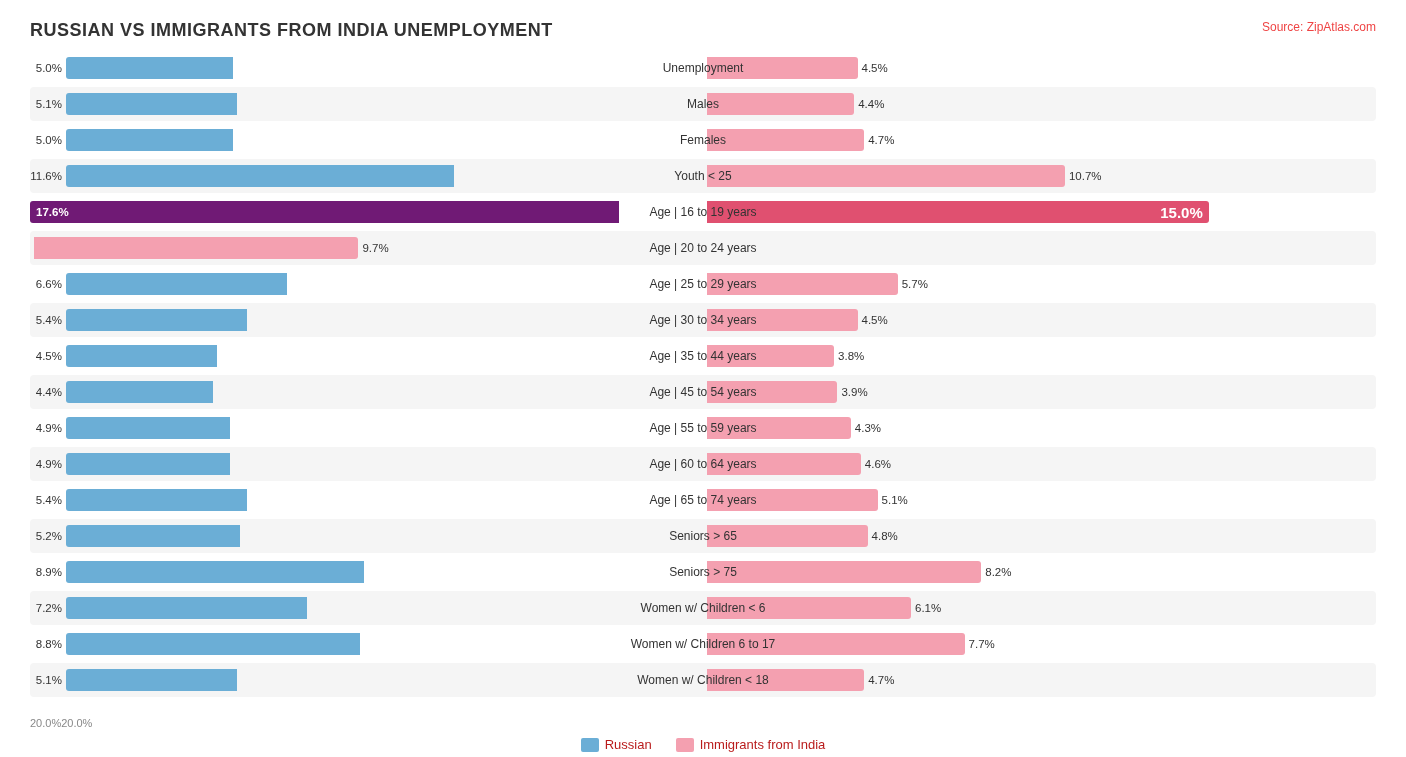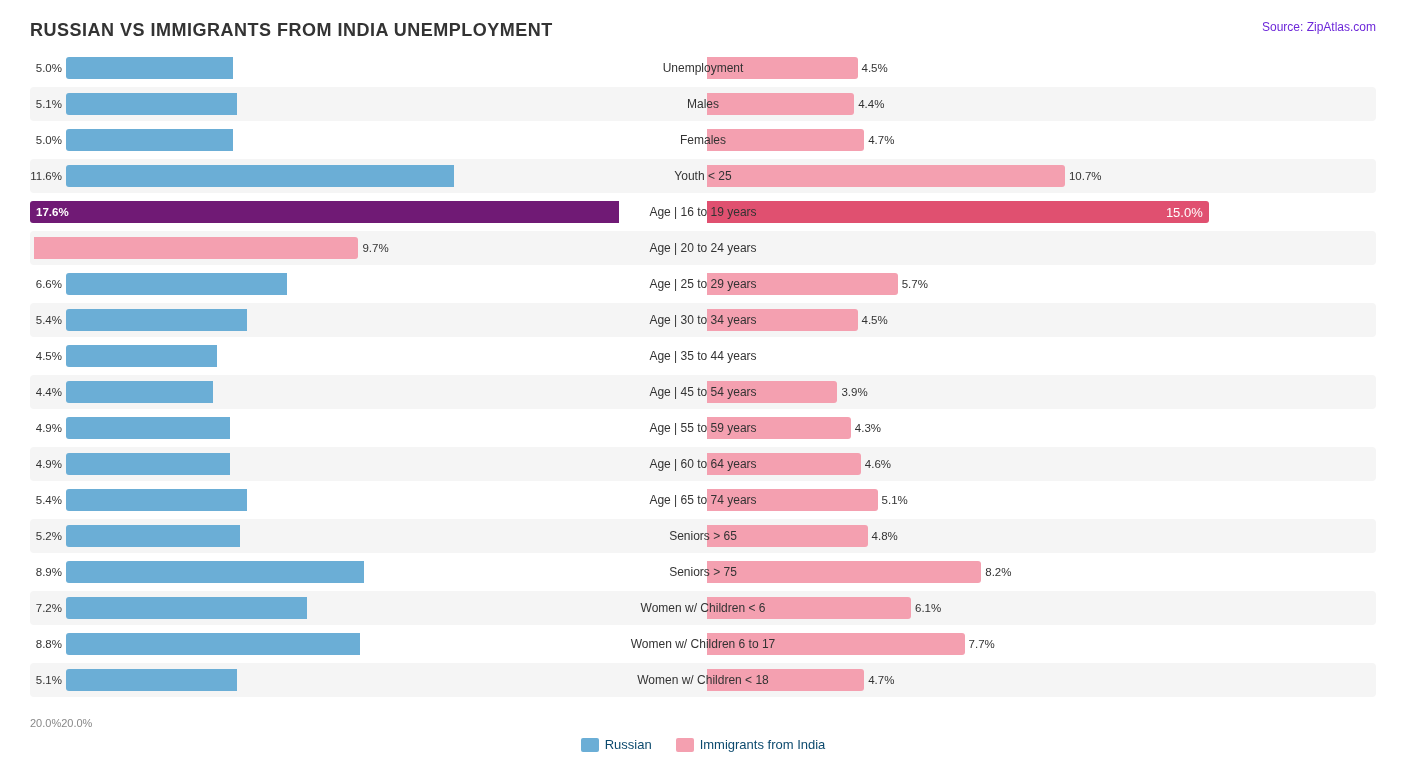--- a/index.html
+++ b/index.html
@@ -20,21 +20,21 @@
       font-weight: bold;
       color: #333;
       margin-bottom: 4px;
       letter-spacing: 0.5px;
     }
     .source-text {
       position: absolute;
       top: 20px;
       right: 30px;
       font-size: 12px;
-      color: #6d28d9;
+      color: #ef4444;
     }
     .chart-area {
       margin-top: 10px;
       width: 100%;
     }
     .row {
       display: flex;
       align-items: center;
       margin-bottom: 2px;
       height: 34px;
@@ -113,23 +113,23 @@
     }
     .val-inside-left {
       font-size: 11.5px;
       color: #fff;
       font-weight: bold;
       position: absolute;
       left: 6px;
       white-space: nowrap;
     }
     .val-inside-right {
-      font-size: 13px;
+      font-size: 15px;
       color: #fff;
-      font-weight: normal;
+      font-weight: bold;
       position: absolute;
       right: 6px;
       white-space: nowrap;
     }
     .axis-row {
       display: flex;
       justify-content: flex-start;
       font-size: 11px;
       color: #888;
       margin-top: 20px;
@@ -140,21 +140,21 @@
       justify-content: center;
       align-items: center;
       gap: 24px;
       margin-top: 8px;
     }
     .legend-item {
       display: flex;
       align-items: center;
       gap: 6px;
       font-size: 13px;
-      color: #0c4a6e;
+      color: #b91c1c;
     }
     .legend-box {
       width: 18px;
       height: 14px;
       border-radius: 2px;
     }
     .legend-box-blue {
       background: #6baed6;
     }
     .legend-box-pink {
@@ -256,20 +256,24 @@
           <div class="bar-pink" style="width: 22.5%;"></div>
           <span class="val-right">4.5%</span>
         </div>
       </div>
       <div class="row">
         <div class="left-section">
           <span class="val-left">4.5%</span>
           <div class="bar-blue" style="width: 22.5%;"></div>
         </div>
         <div class="label-center">Age | 35 to 44 years</div>
+        <div class="right-section">
+          <div class="bar-pink" style="width: 19%;"></div>
+          <span class="val-right">3.8%</span>
+        </div>
       </div>
       <div class="row row-alt">
         <div class="left-section">
           <span class="val-left">4.4%</span>
           <div class="bar-blue" style="width: 22%;"></div>
         </div>
         <div class="label-center">Age | 45 to 54 years</div>
         <div class="right-section">
           <div class="bar-pink" style="width: 19.5%;"></div>
           <span class="val-right">3.9%</span>

